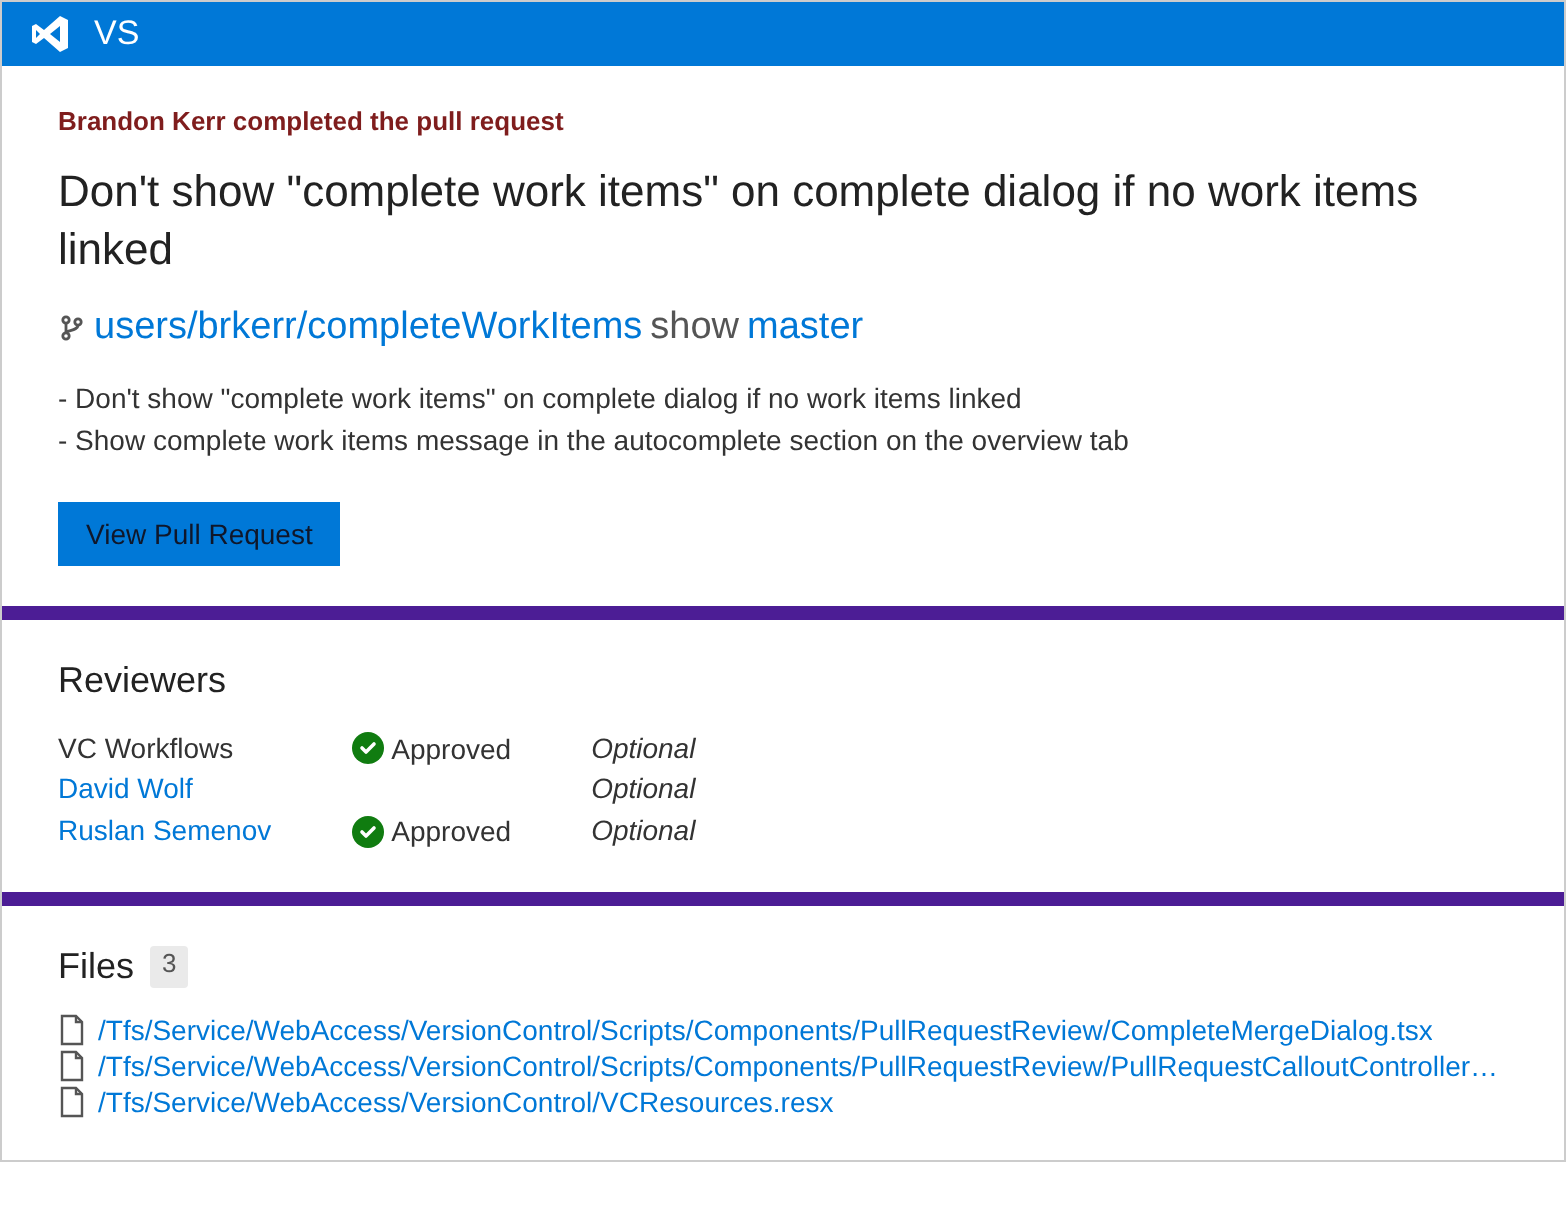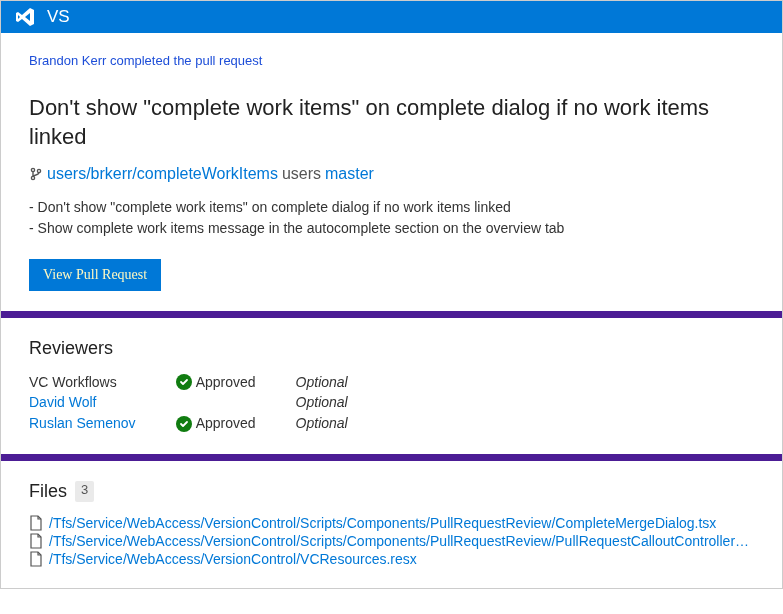--- a/index.html
+++ b/index.html
@@ -36,60 +36,61 @@
     font-size: 17px;
     font-weight: 400;
   }
   .section {
     padding: 20px 28px;
   }
   .divider {
     border-top: 7px solid #4c1d95;
   }
   .completed-by {
-    color: #1d4ed8;
+    color: #7f1d1d;
     font-size: 13px;
-    margin-bottom: 26px;
+    margin-bottom: 14px;
+    font-weight: bold;
   }
   .pr-title {
     font-size: 22px;
     font-weight: 400;
     color: #222;
     line-height: 1.3;
     margin: 0 0 14px 0;
   }
   .branch-line {
     display: flex;
     align-items: center;
     gap: 4px;
-    font-size: 16px;
+    font-size: 19px;
     margin-bottom: 14px;
   }
   .branch-line .link { color: #0078d7; text-decoration: none; }
   .branch-line .into { color: #555; }
   .branch-icon {
     width: 14px;
     height: 14px;
     display: inline-flex;
   }
   .description {
     color: #333;
     font-size: 14px;
     line-height: 1.5;
     margin-bottom: 20px;
     white-space: pre-line;
   }
   .btn-primary {
     background: #0078d7;
-    color: #fef9c3;
+    color: #0f172a;
     border: none;
     padding: 8px 14px;
     font-size: 14px;
     cursor: pointer;
-    font-family: Liberation Serif, serif;
+    font-family: Liberation Sans, sans-serif;
   }
   .section-title {
     font-size: 18px;
     font-weight: 400;
     color: #222;
     margin: 0 0 12px 0;
   }
   .reviewers-table {
     border-collapse: collapse;
   }
@@ -177,21 +178,21 @@
       <span class="branch-icon">
         <svg width="14" height="14" viewBox="0 0 14 14" fill="none" stroke="#555" stroke-width="1.4">
           <circle cx="4" cy="3" r="1.6"></circle>
           <circle cx="4" cy="11" r="1.6"></circle>
           <circle cx="10" cy="4" r="1.6"></circle>
           <path d="M4 4.6 L4 9.4"></path>
           <path d="M10 5.6 C10 8 6 8 4 9"></path>
         </svg>
       </span>
       <a href="#" class="link">users/brkerr/completeWorkItems</a>
-      <span class="into">users</span>
+      <span class="into">show</span>
       <a href="#" class="link">master</a>
     </div>
     <div class="description">- Don't show "complete work items" on complete dialog if no work items linked
 - Show complete work items message in the autocomplete section on the overview tab</div>
     <button class="btn-primary">View Pull Request</button>
   </div>
 
   <div class="section divider">
     <h2 class="section-title">Reviewers</h2>
     <table class="reviewers-table">

